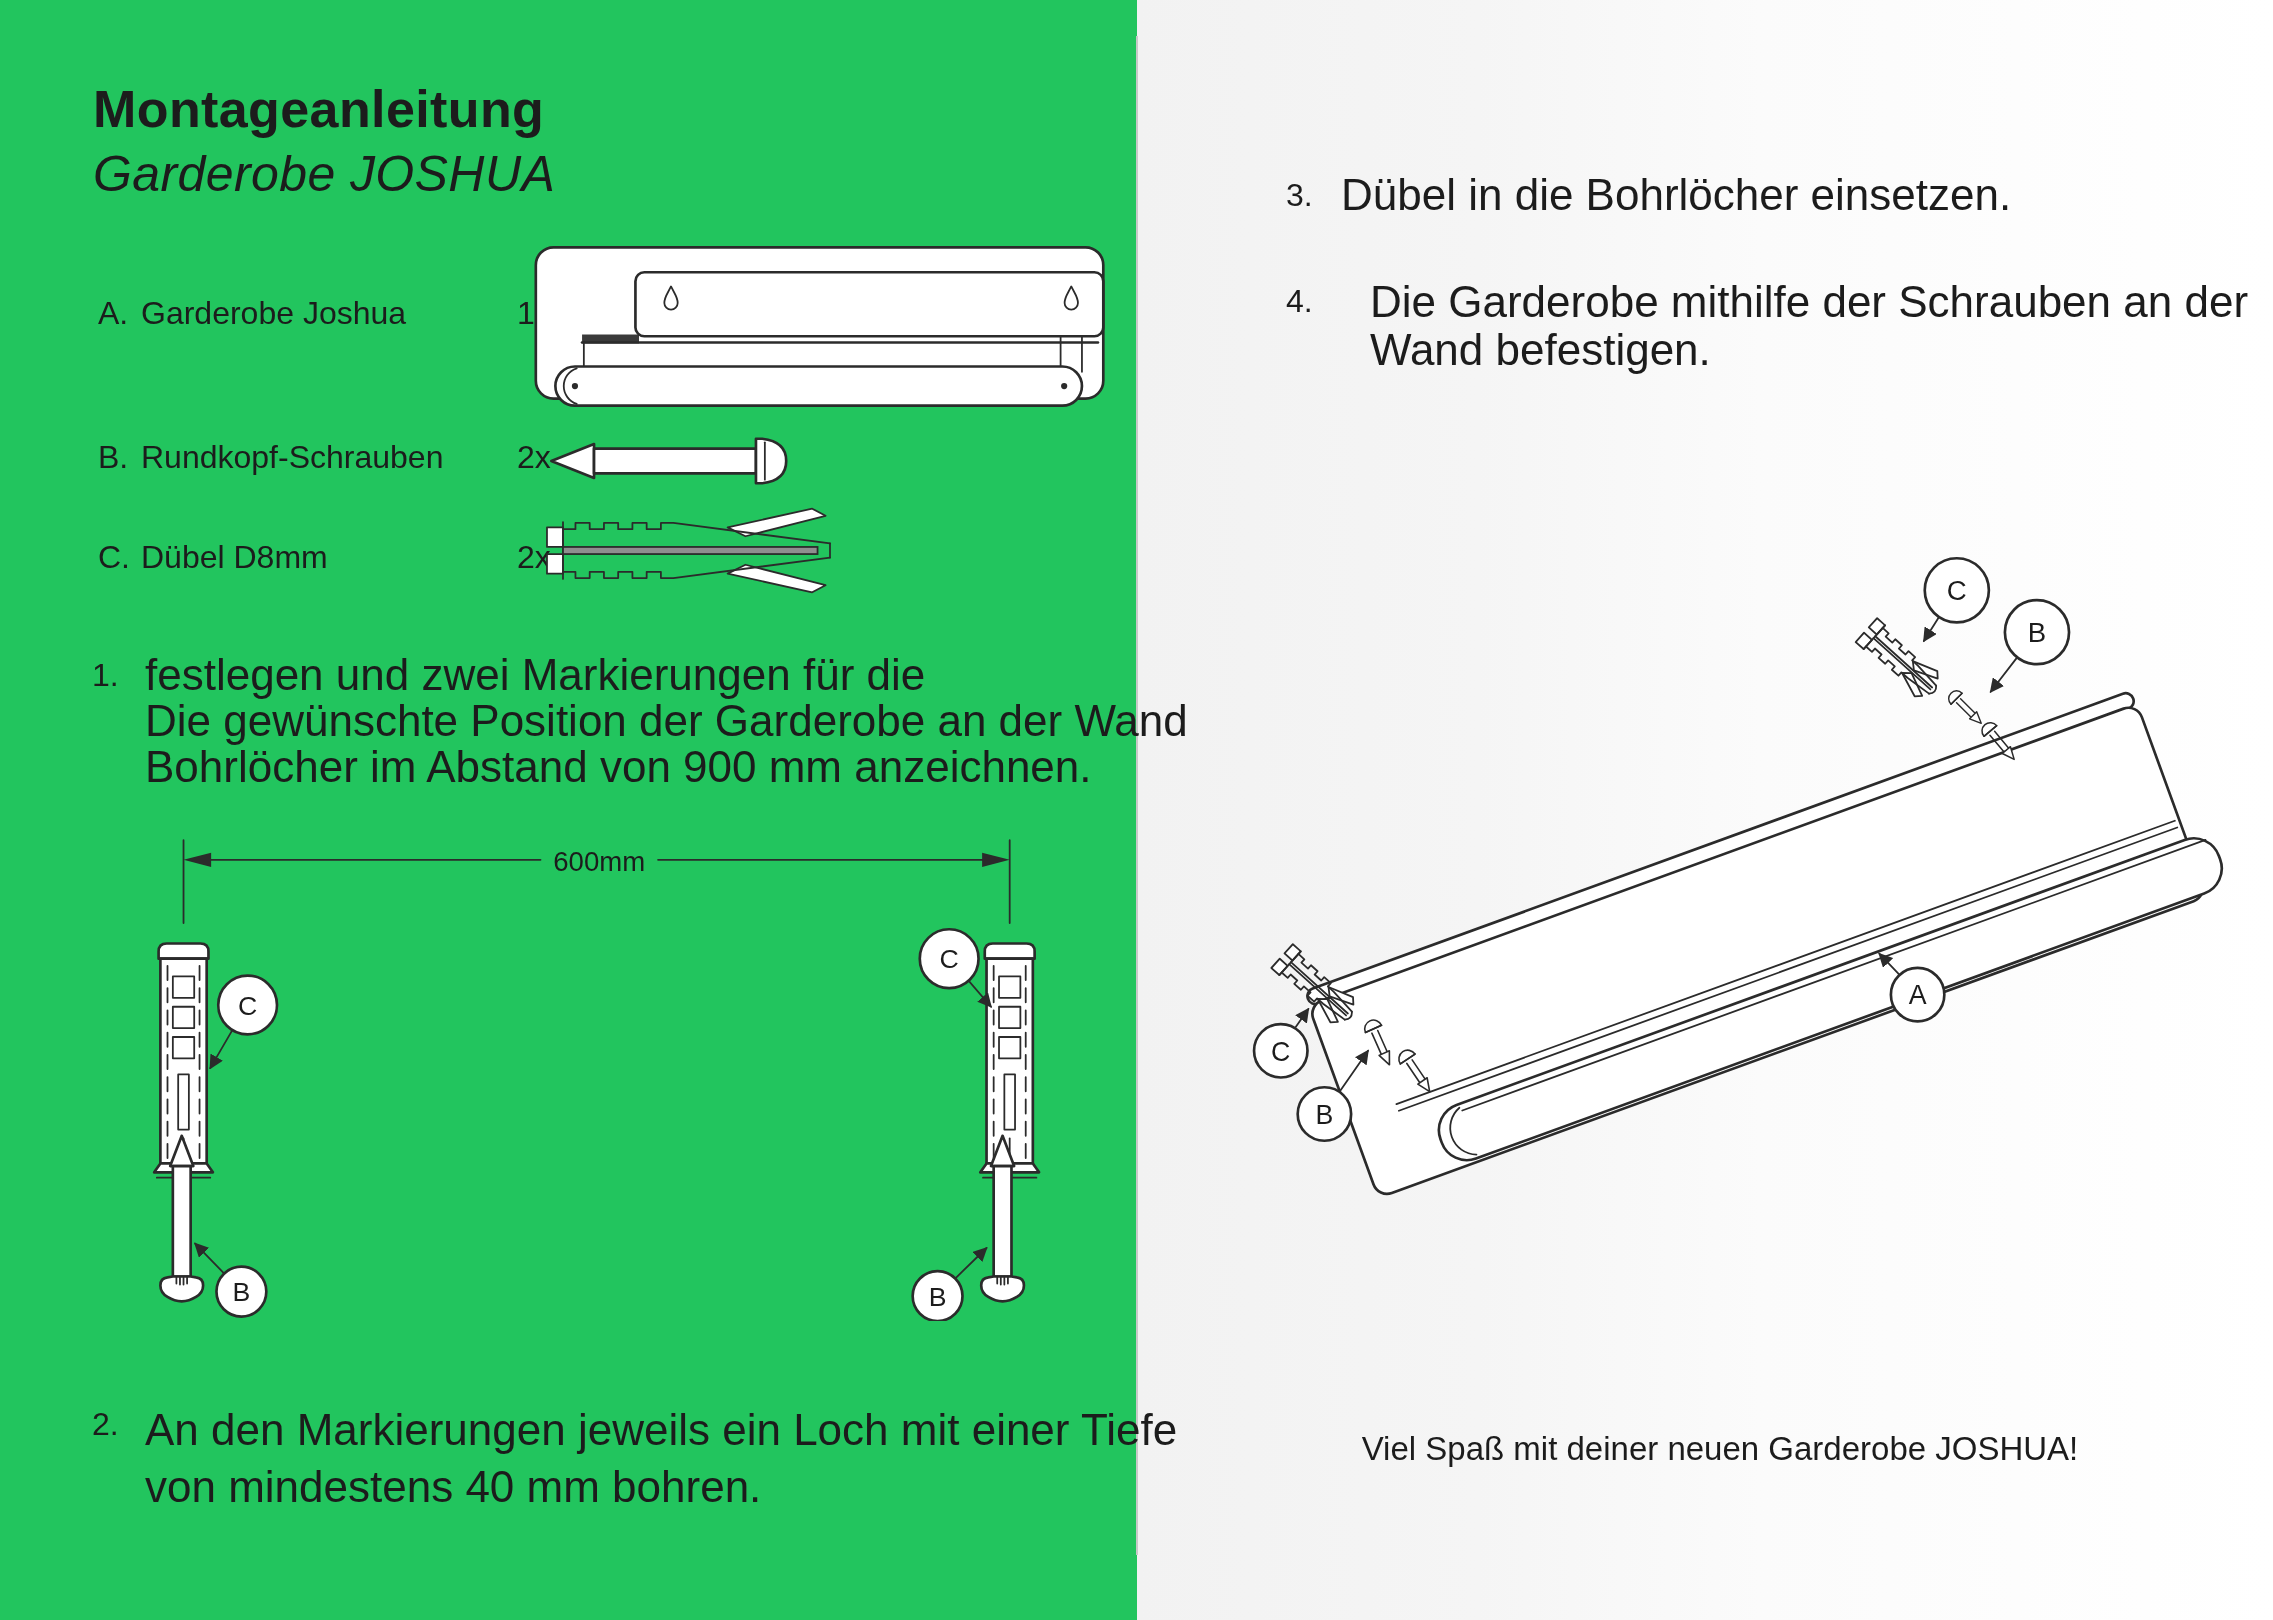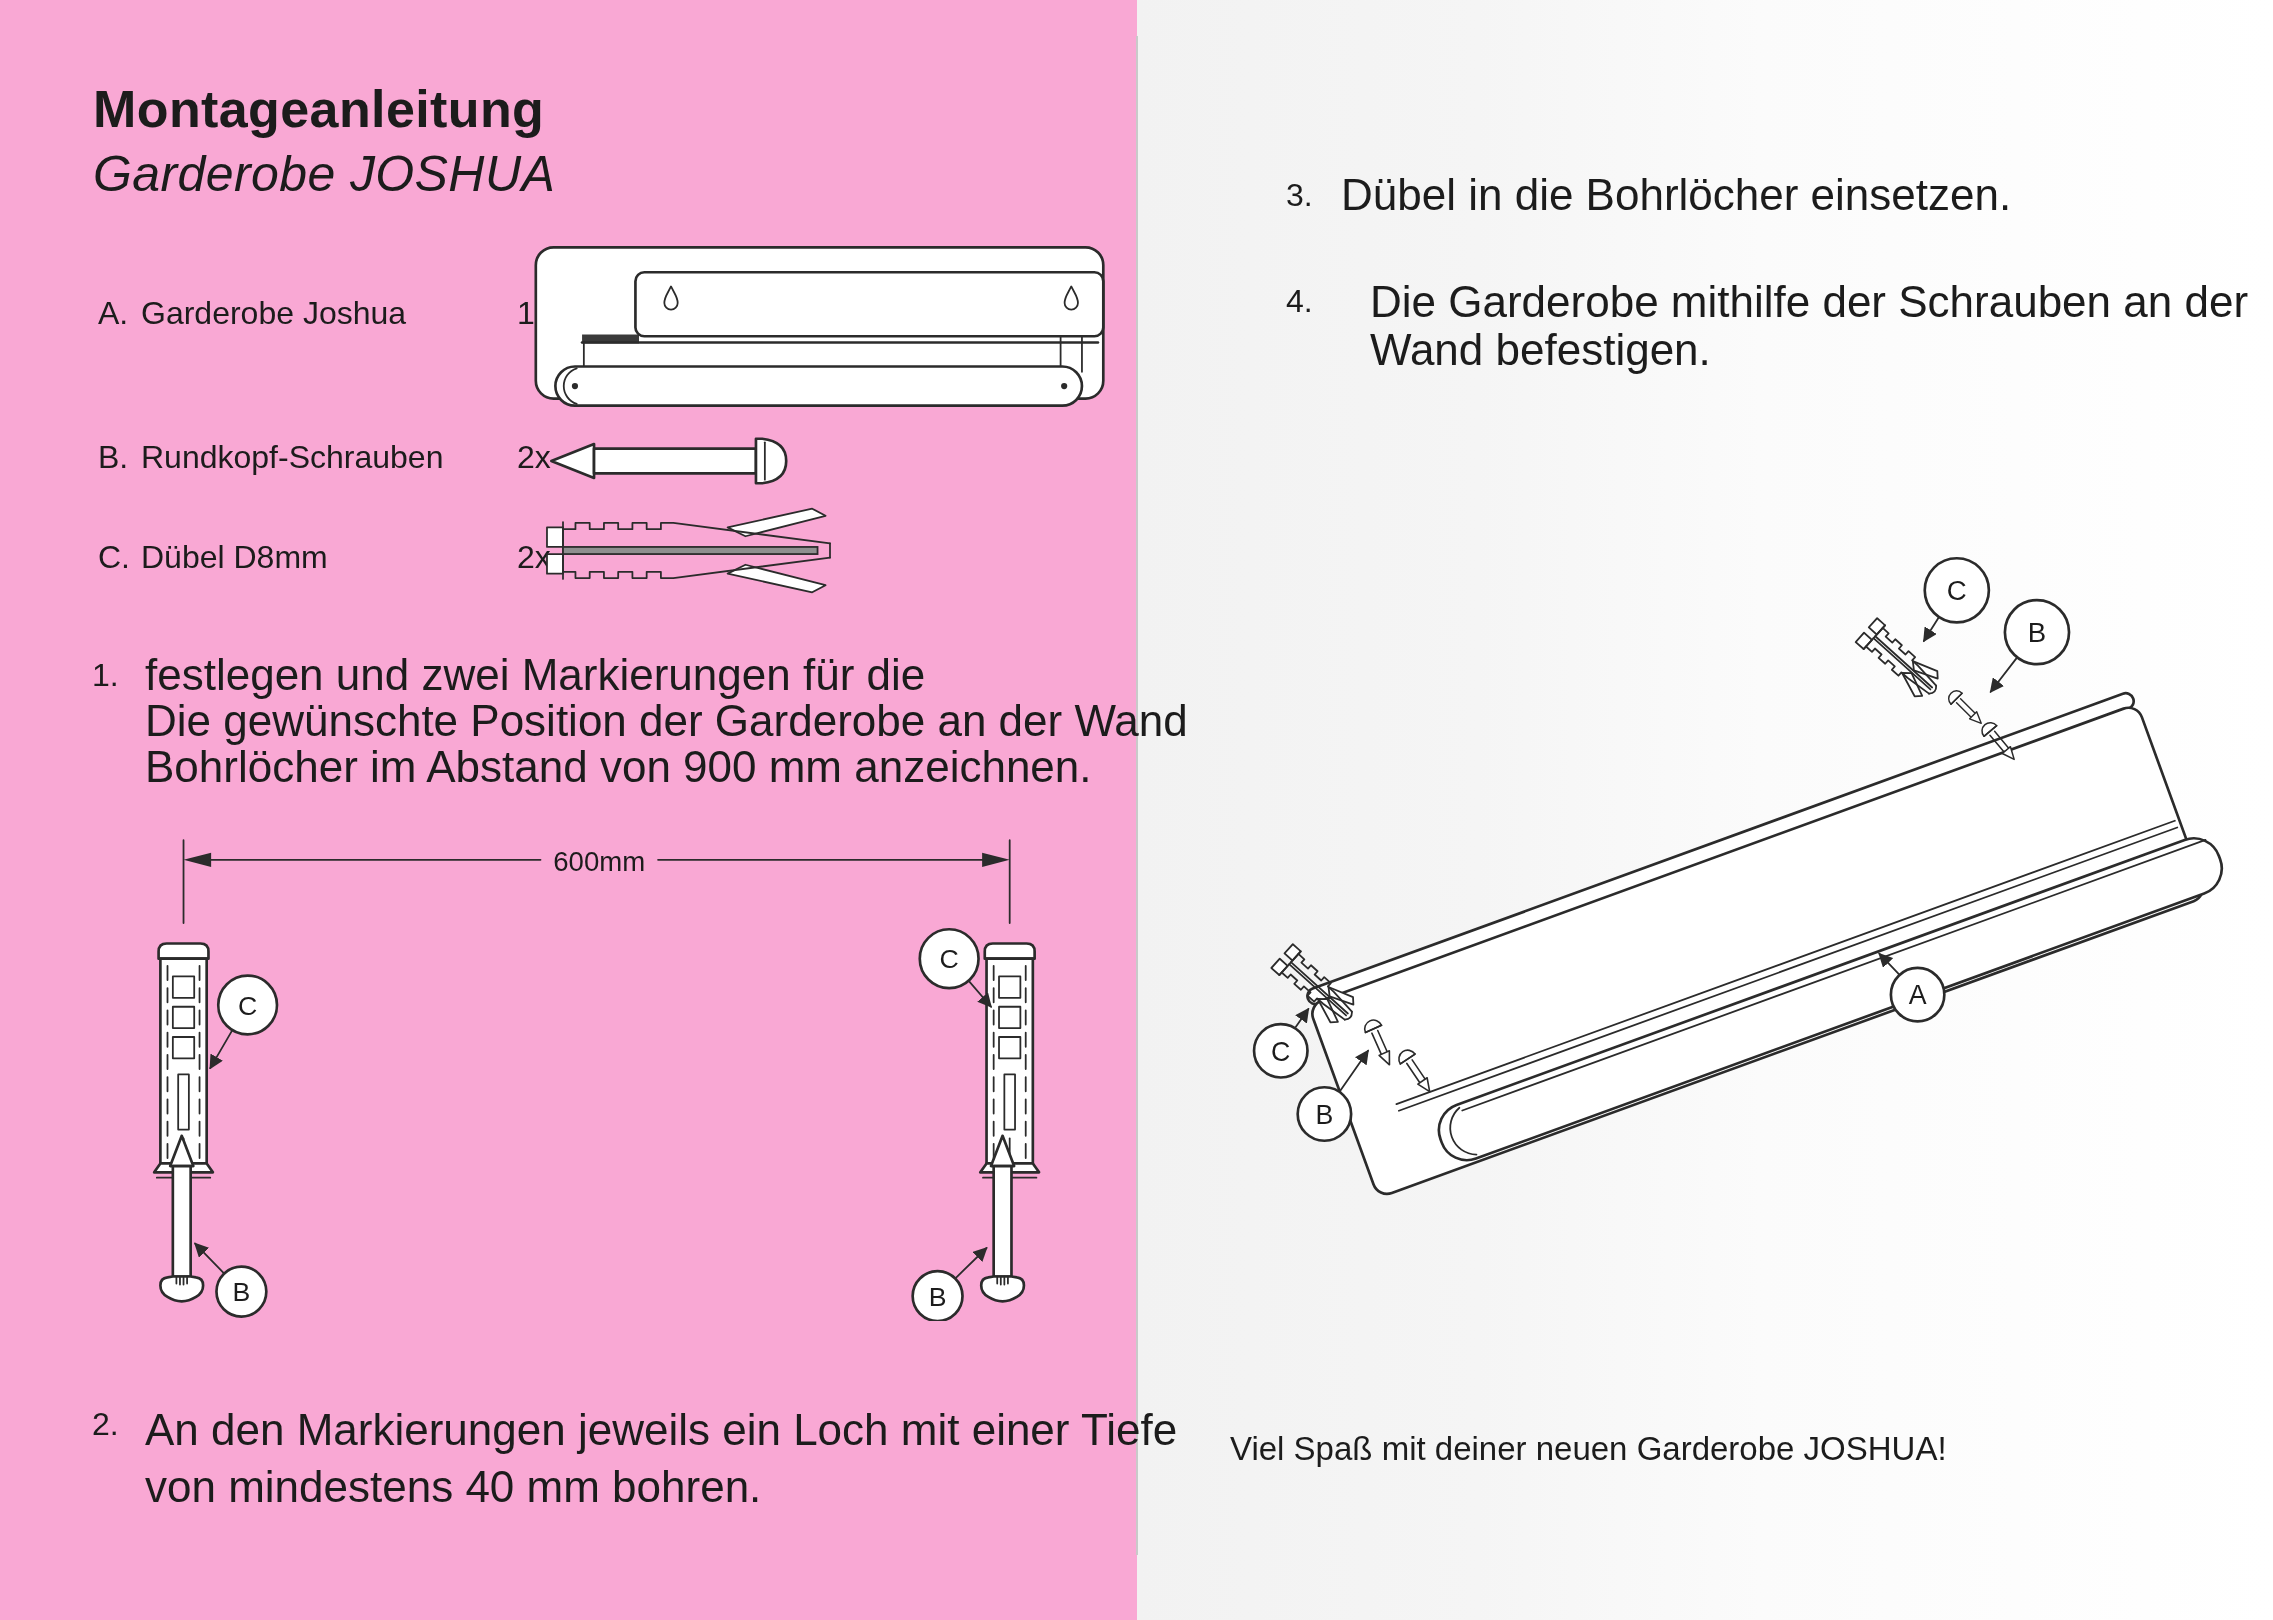--- a/index.html
+++ b/index.html
@@ -1,19 +1,19 @@
 <!DOCTYPE html>
 <html style="font-size:14.3px"><head>
 <meta charset="utf-8">
 <style>
   html,body{margin:0;padding:0;background:#ffffff;}
   .page{
     position:relative;
     width:2273px;height:1621px;
-    background:#f9a8d4;
+    background:#22c55e;
     font-family:"Liberation Sans",sans-serif;
     color:#1c1c1c;
     overflow:hidden;
   }
   .abs{position:absolute;}
   .right-bg{
     left:1137px;top:0;width:1136px;height:1621px;
     background:linear-gradient(90deg,#f2f2f2 0%,#f5f5f5 30%,#fbfbfb 55%,#ffffff 100%);
   }
   .divider{
@@ -32,21 +32,21 @@
   .part-letter{width:43px;}
   .qty{font-size:32px;line-height:39px;margin-left:31px;}
   .step{display:flex;}
   .step .num{font-size:32px;line-height:46px;width:53px;flex:none;}
   .step .rnum{width:55px;}
   .step-lines{font-size:44px;line-height:46px;}
   .step2 .step-lines{line-height:57px;}
   .step4 .step-lines{line-height:48px;margin-left:29px;}
   .closing{
     left:1230px;top:1429px;width:980px;
-    font-size:33px;line-height:39px;text-align:left;
+    font-size:33px;line-height:39px;text-align:center;
   }
   .ln{fill:none;stroke:#2b2b2b;stroke-width:3;stroke-linejoin:round;stroke-linecap:round;}
   .lnf{fill:#ffffff;stroke:#2b2b2b;stroke-width:3;stroke-linejoin:round;}
   .thin{stroke-width:2;}
   .dark{fill:#3a3a3a;stroke:none;}
   .gray{fill:#8f8f8f;stroke:#2b2b2b;stroke-width:2;}
   .svgtxt{font-family:"Liberation Sans",sans-serif;fill:#1c1c1c;}
 </style>
 </head>
 <body>

